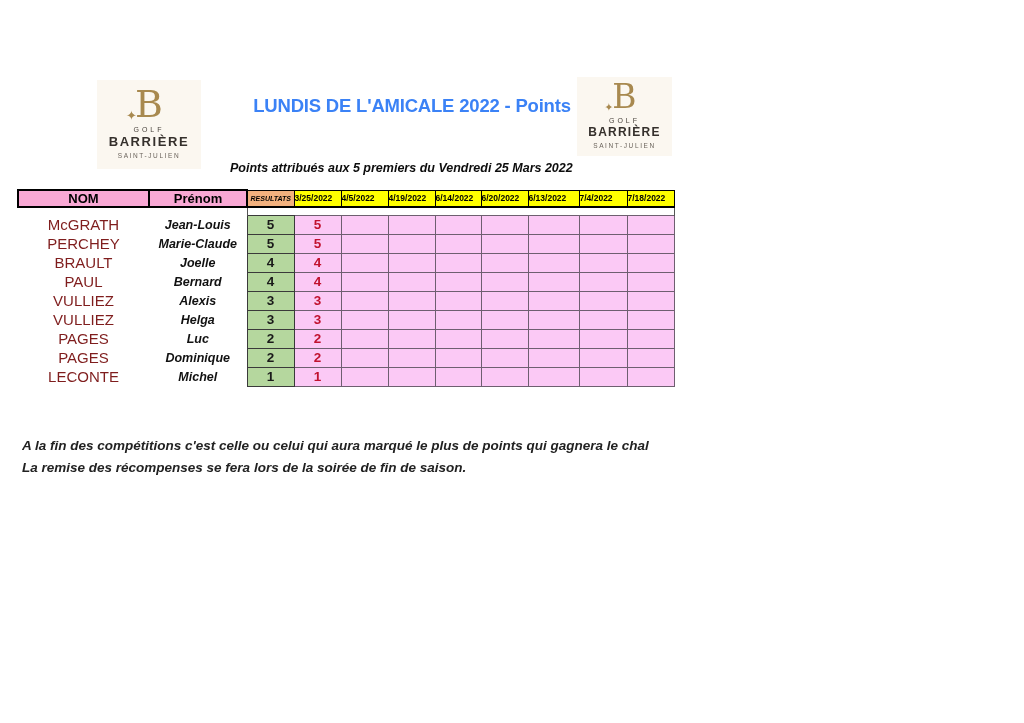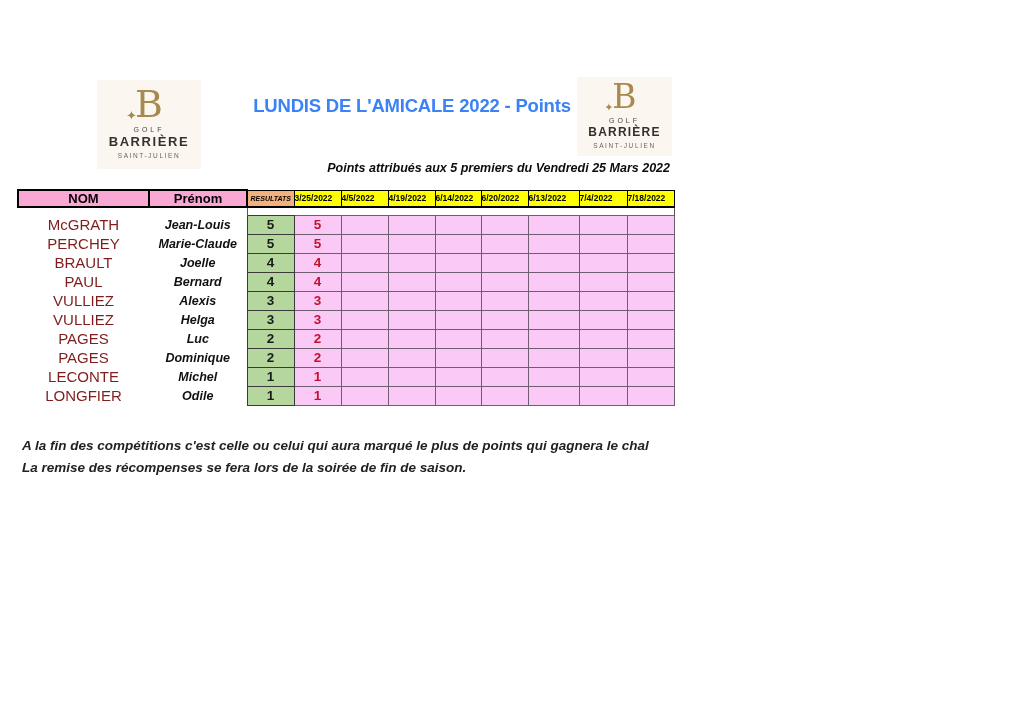--- a/index.html
+++ b/index.html
@@ -25,21 +25,21 @@
   .brand{font-size:13px; letter-spacing:1.6px; color:#35302c; margin-top:1px; font-weight:600;}
   .logo-right .brand{font-size:12px; letter-spacing:1.2px;}
   .subbrand{font-size:6.5px; letter-spacing:1.6px; color:#6b645c; margin-top:3px; font-weight:500;}
 
   
   .title{position:absolute; left:192px; top:95px; width:440px; text-align:center;
          font-size:18.5px; font-weight:700; letter-spacing:-0.2px; color:#3b82f6;}
   .updated{position:absolute; left:298px; top:117px; width:281px; text-align:center;
            font-size:10.5px; font-weight:700; font-style:italic; color:#111;
            padding-bottom:3px; border-bottom:1.5px solid #2b2b2b;}
-  .note{position:absolute; left:230px; top:161px; width:440px; text-align:right;
+  .note{position:absolute; left:230px; top:161px; width:440px; text-align:left;
         font-size:12.5px; font-weight:700; font-style:italic; color:#0d0d0d;}
 
   
   table.points{position:absolute; left:17px; top:189px; width:656px;
                border-collapse:collapse; table-layout:fixed;}
   table.points th, table.points td{padding:0; overflow:hidden; white-space:nowrap;}
   thead th{height:16px; vertical-align:middle;}
   .h-nom,.h-pre{background:#f9a8d4; border:2px solid #000; font-size:13px; font-weight:700; text-align:center;}
   .h-res{background:var(--salmon); border:1px solid #000; border-bottom:2px solid #000;
          font-size:7px; font-weight:700; font-style:italic; text-align:center;}
@@ -233,32 +233,19 @@
           <td class="c-res">1</td>
           <td class="c-pt">1</td>
           <td class="c-pt"></td>
           <td class="c-pt"></td>
           <td class="c-pt"></td>
           <td class="c-pt"></td>
           <td class="c-pt"></td>
           <td class="c-pt"></td>
           <td class="c-pt"></td>
         </tr>
-        <tr class="trow">
-          <td class="c-nom">LONGFIER</td>
-          <td class="c-pre">Odile</td>
-          <td class="c-res">1</td>
-          <td class="c-pt">1</td>
-          <td class="c-pt"></td>
-          <td class="c-pt"></td>
-          <td class="c-pt"></td>
-          <td class="c-pt"></td>
-          <td class="c-pt"></td>
-          <td class="c-pt"></td>
-          <td class="c-pt"></td>
-        </tr>
       </tbody>
   </table>
 
   <div class="footer1">A la fin des compétitions c'est celle ou celui qui aura marqué le plus de points qui gagnera le chal</div>
   <div class="footer2">La remise des récompenses se fera lors de la soirée de fin de saison.</div>
 
 </div>
 
 </body></html>

